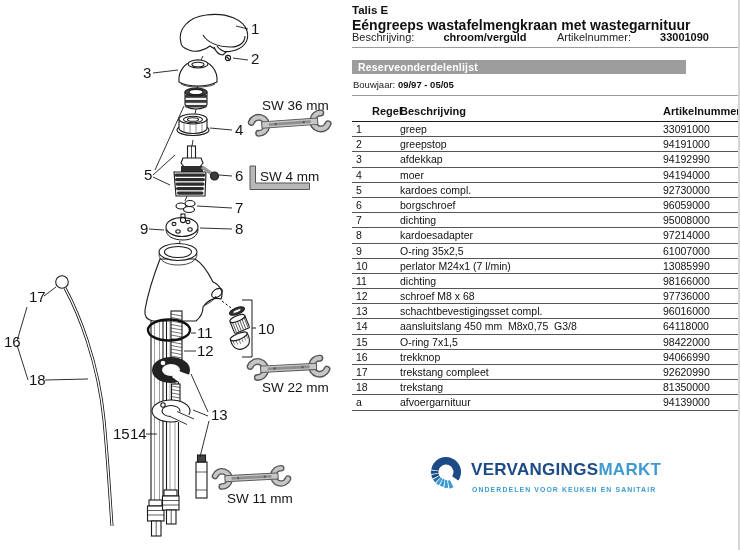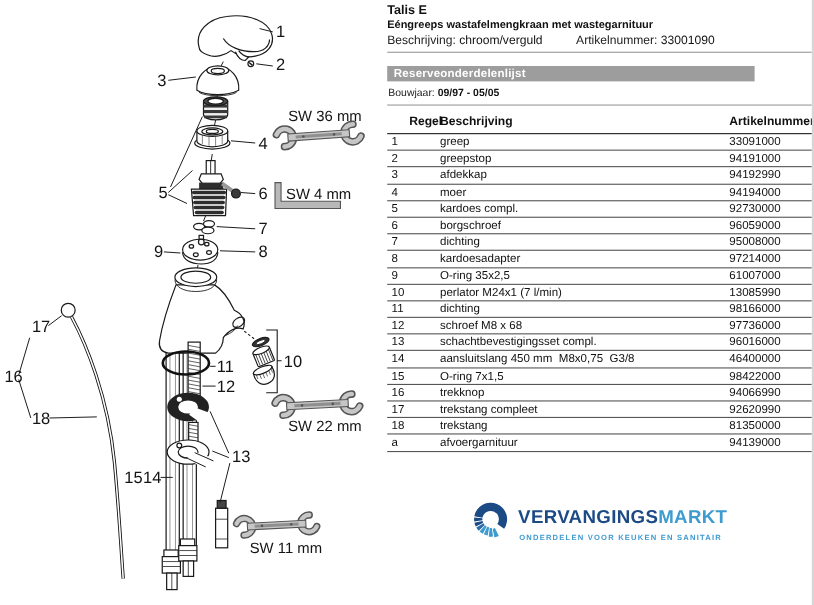--- a/index.html
+++ b/index.html
@@ -4,23 +4,23 @@
 <style>
   html,body{margin:0;padding:0;}
   body{width:740px;height:550px;background:#ffffff;font-family:"Liberation Sans",sans-serif;position:relative;overflow:hidden;}
   .page{position:absolute;inset:0;background:#fff;}
   .edge-strip{position:absolute;right:0;top:0;width:2px;height:100%;background:#d6d6d6;}
 
   
   .info{position:absolute;left:352px;top:0;width:386px;}
   .hline{position:absolute;left:0;width:386px;height:1px;background:#9a9a9a;}
   .h-title{position:absolute;left:0;top:4px;font-size:11.5px;font-weight:bold;color:#111;}
-  .h-sub{position:absolute;left:0;top:17px;font-size:10px;font-weight:bold;color:#111;}
+  .h-sub{position:absolute;left:0;top:17px;font-size:14px;font-weight:bold;color:#111;}
   .h-line3{position:absolute;left:0;top:31px;font-size:11px;color:#222;}
-  .h-line3 b{font-weight:normal;color:#111;}
+  .h-line3 b{font-weight:bold;color:#111;margin-left:26px;}
   .h-line3 .gap{display:inline-block;width:28px;}
   .secbar{position:absolute;left:0;top:60px;width:334px;height:14px;background:#9d9d9d;}
   .secbar span{display:block;padding:1px 0 0 6px;font-size:10.5px;font-weight:bold;color:#ffffff;letter-spacing:.2px;}
   .bouwjaar{position:absolute;left:1px;top:79px;font-size:9.5px;color:#222;}
   .bouwjaar b{font-weight:bold;color:#111;}
 
   .table{position:absolute;left:0;top:103px;width:386px;}
   .thead{position:relative;height:18px;border-bottom:1.6px solid #1c1c1c;font-size:11px;font-weight:bold;color:#111;}
   .thead .c1{position:absolute;left:4px;top:2px;padding-left:16px;}
   .thead .c2{position:absolute;left:48px;top:2px;}
@@ -364,21 +364,21 @@
 
       <div class="trow">
         <div class="c-regel">13</div>
         <div class="c-beschr">schachtbevestigingsset compl.</div>
         <div class="c-art">96016000</div>
       </div>
 
       <div class="trow">
         <div class="c-regel">14</div>
         <div class="c-beschr">aansluitslang 450 mm  M8x0,75  G3/8</div>
-        <div class="c-art">46400000</div>
+        <div class="c-art">64118000</div>
       </div>
 
       <div class="trow">
         <div class="c-regel">15</div>
         <div class="c-beschr">O-ring 7x1,5</div>
         <div class="c-art">98422000</div>
       </div>
 
       <div class="trow">
         <div class="c-regel">16</div>

